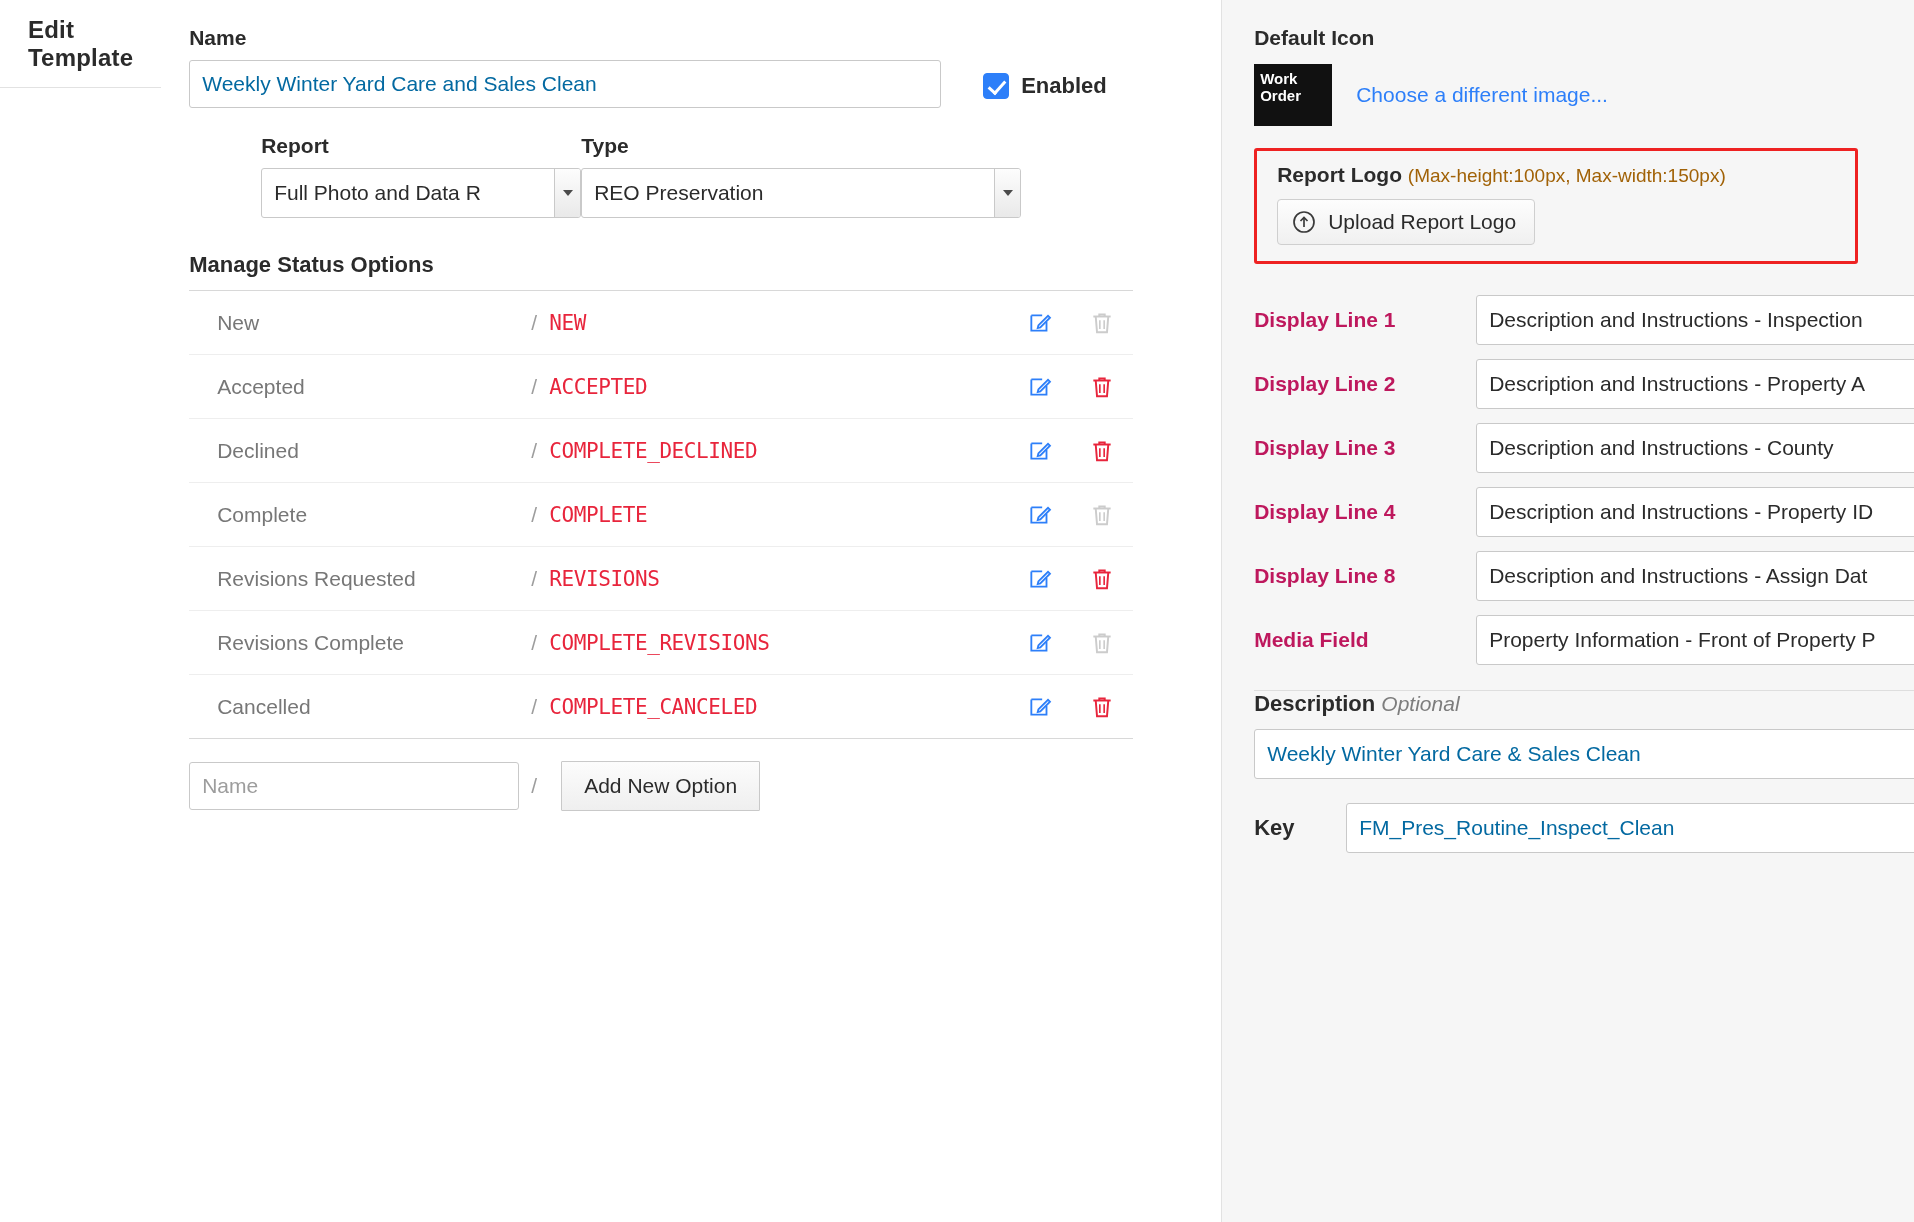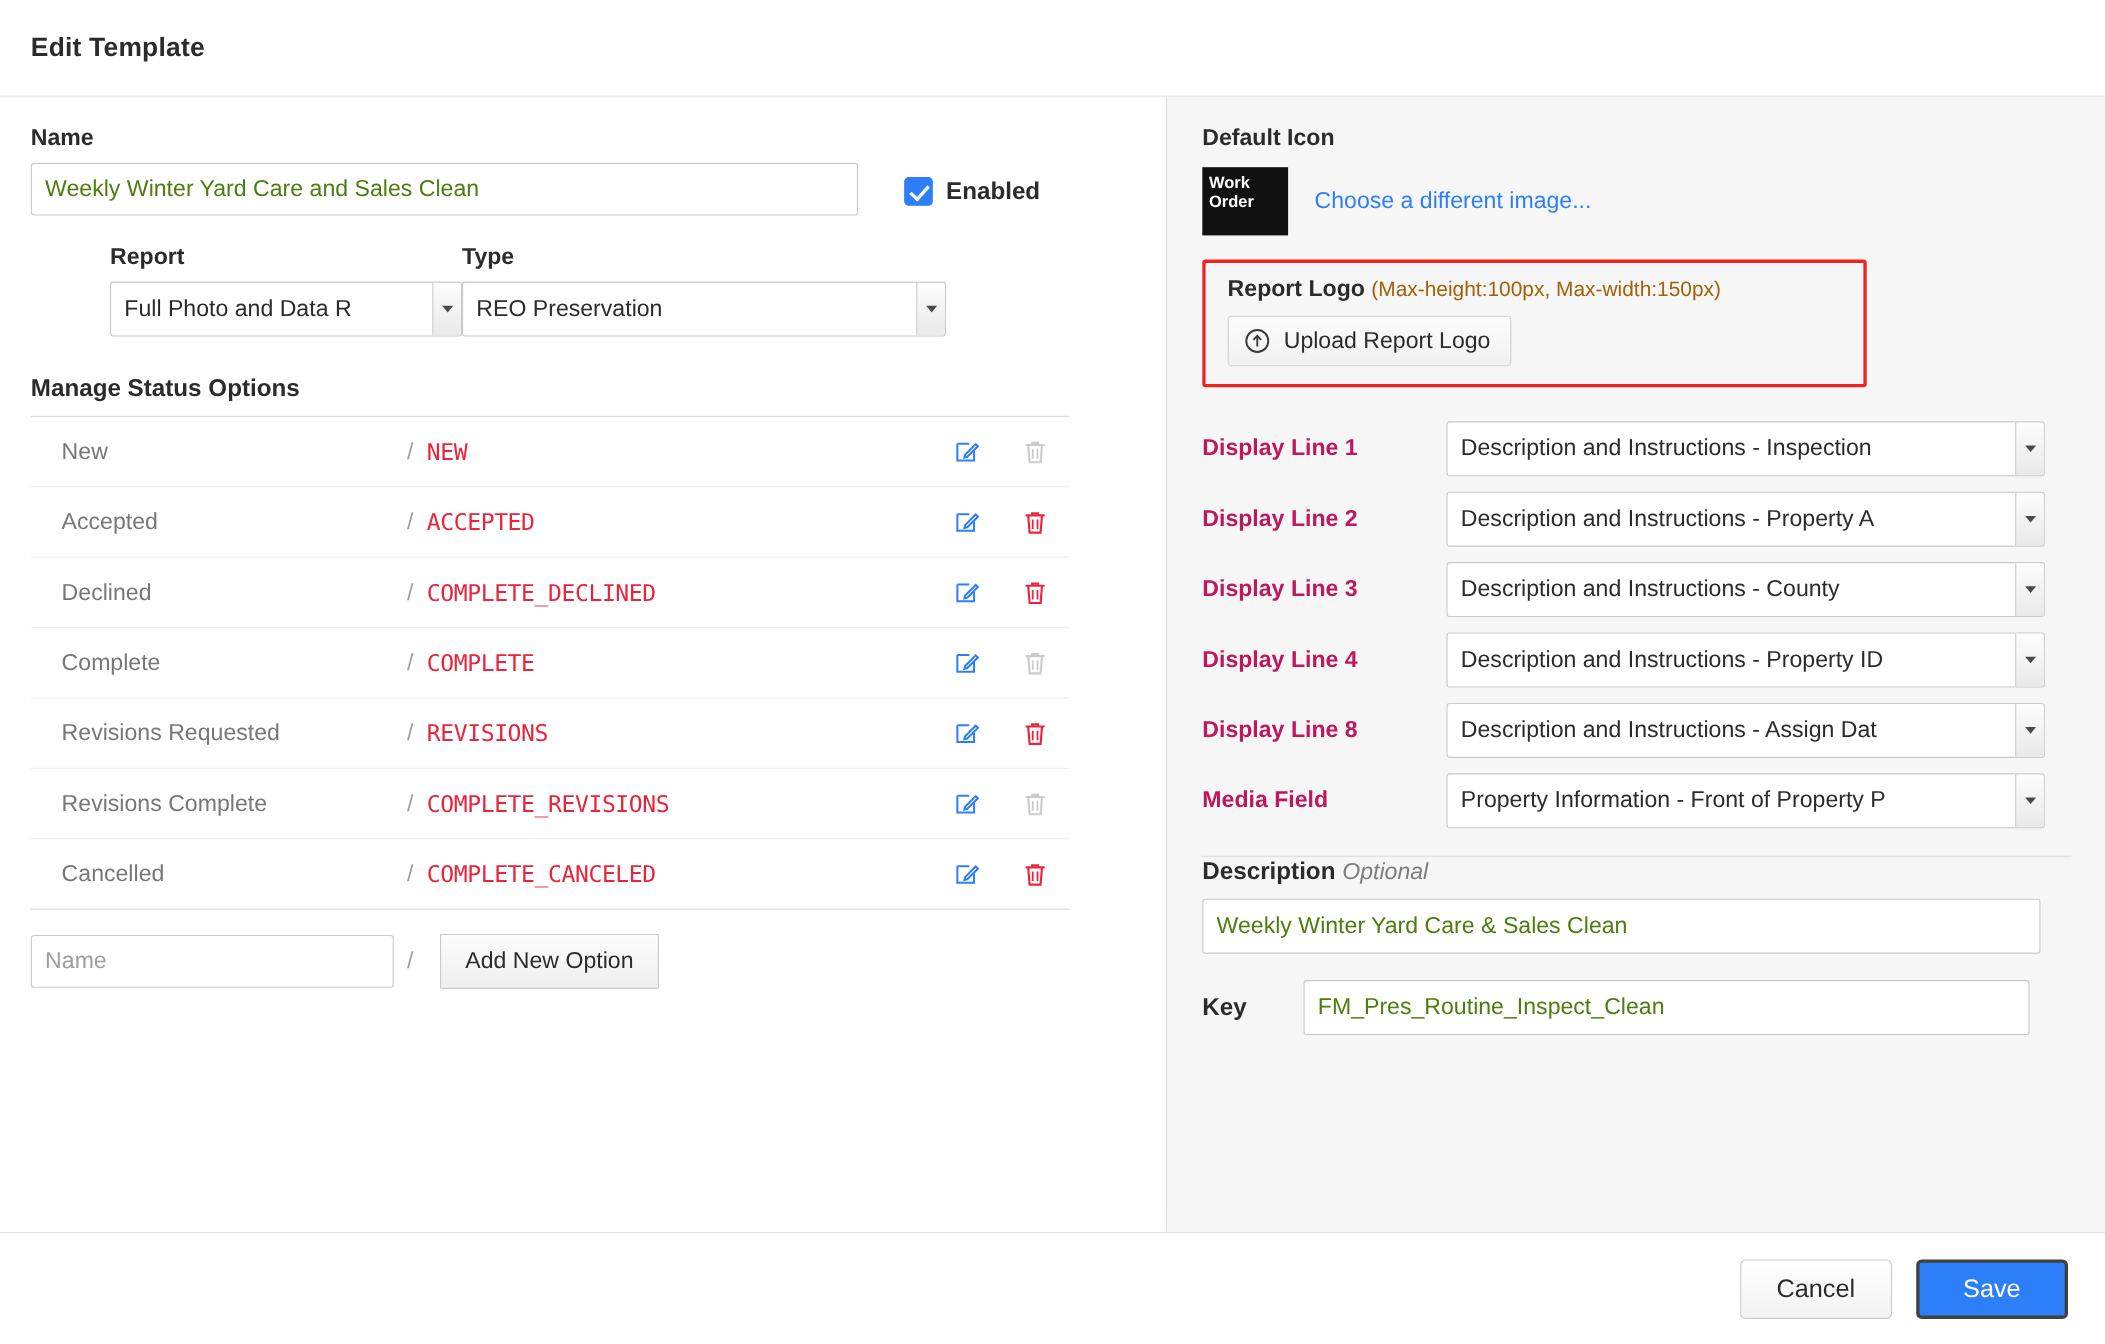--- a/index.html
+++ b/index.html
@@ -8,21 +8,20 @@
     width: 1914px; height: 1222px;
     font-family: "Liberation Sans", sans-serif;
     background: #ffffff;
     color: #333333;
     overflow: hidden;
   }
   .dialog {
     width: 1914px;
     height: 1222px;
     display: flex;
-    flex-direction: column;
     background: #ffffff;
   }
   
   .dialog-header {
     height: 88px;
     flex: 0 0 88px;
     display: flex;
     align-items: center;
     padding: 0 28px;
     border-bottom: 1px solid #e2e2e2;
@@ -63,21 +62,21 @@
     color: #2b2b2b;
     margin-bottom: 10px;
     display: block;
   }
   .text-input {
     height: 48px;
     border: 1px solid #c9c9c9;
     border-radius: 3px;
     background: #ffffff;
     font-size: 21px;
-    color: #4d7c0f;
+    color: #0369a1;
     padding: 16px 12px;
     font-family: "Liberation Sans", sans-serif;
     outline: none;
   }
   .text-input::placeholder { color: #9d9d9d; }
 
   .name-row { display: flex; align-items: center; }
   .name-input { width: 752px; }
 
   .enabled-wrap {

